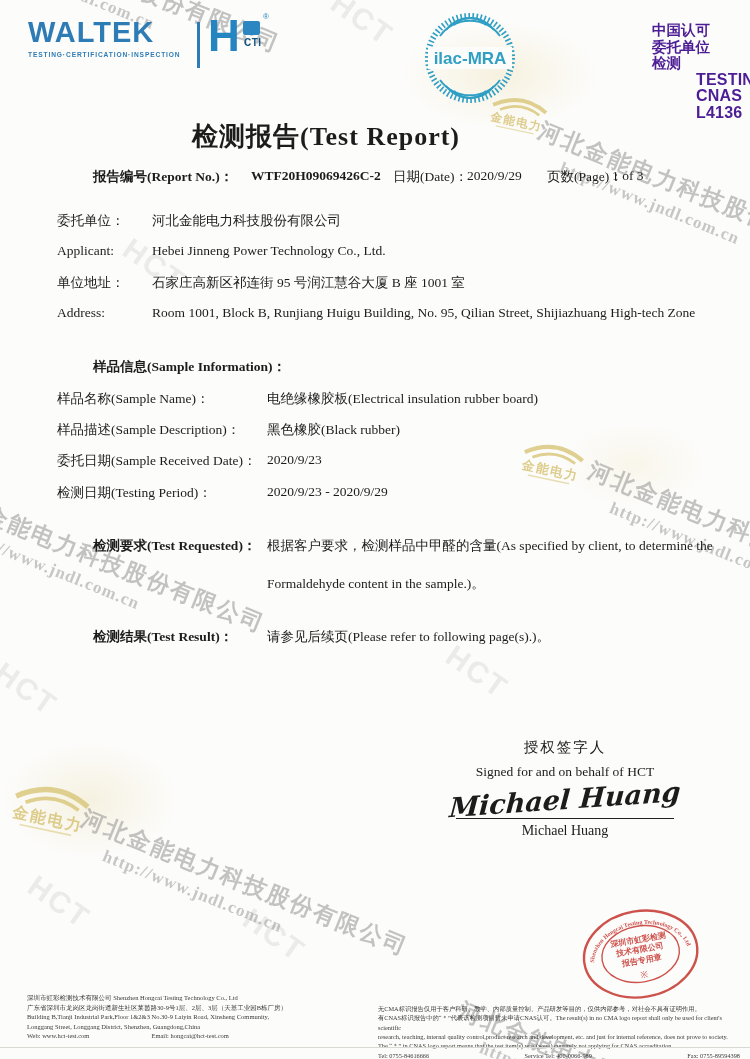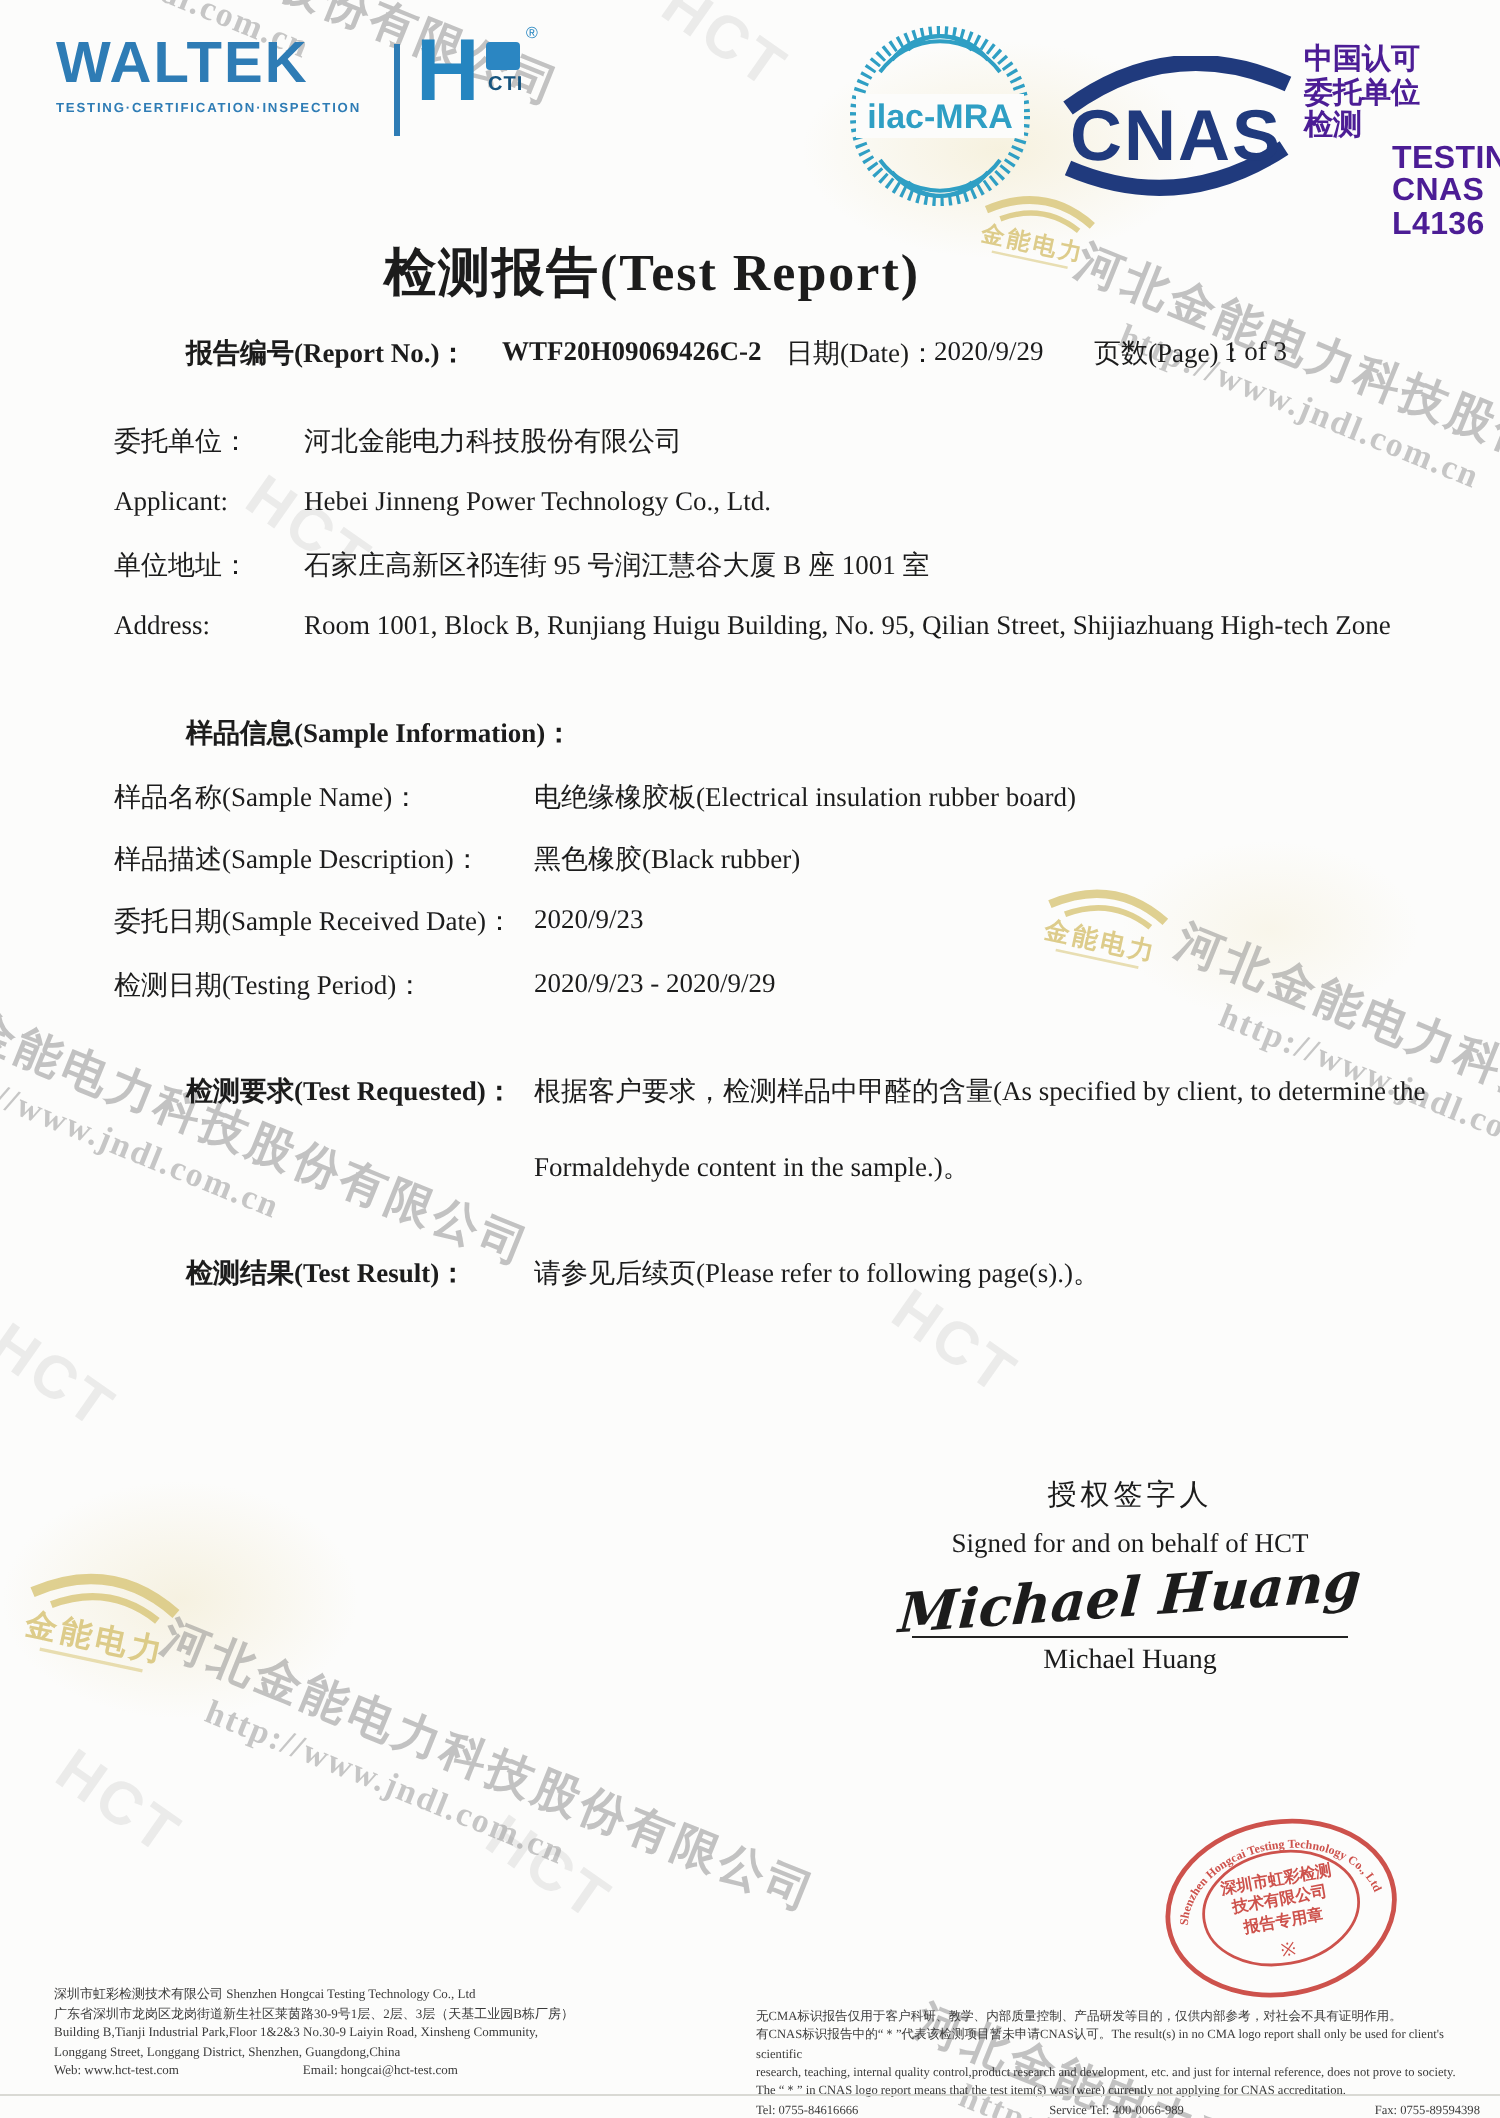--- a/index.html
+++ b/index.html
@@ -145,27 +145,20 @@
       <path d="M -24 -28 A 30 30 0 0 1 24 -28" fill="none" stroke="#2f9fc4" stroke-width="2"></path>
       <path d="M -16 -33 A 22 22 0 0 1 16 -33" fill="none" stroke="#2f9fc4" stroke-width="2"></path>
       <path d="M -30 22 A 37 37 0 0 0 30 22" fill="none" stroke="#2f9fc4" stroke-width="2"></path>
       <path d="M -24 28 A 30 30 0 0 0 24 28" fill="none" stroke="#2f9fc4" stroke-width="2"></path>
       <path d="M -16 33 A 22 22 0 0 0 16 33" fill="none" stroke="#2f9fc4" stroke-width="2"></path>
       <rect x="-42" y="-11" width="84" height="22" fill="#fcfcfb"></rect>
       <text x="0" y="6" text-anchor="middle" font-family="Liberation Sans,sans-serif" font-size="17" font-weight="bold" fill="#2f9fc4">ilac-MRA</text>
     </svg>
   </div>
 
-  <div class="abs cnas">
-    <svg width="120" height="72" viewBox="0 0 120 72">
-      <path d="M 6 26 Q 58 -12 116 14" fill="none" stroke="#203a7d" stroke-width="8"></path>
-      <path d="M 6 56 Q 62 80 114 46" fill="none" stroke="#203a7d" stroke-width="8"></path>
-      <text x="60" y="52" text-anchor="middle" font-family="Liberation Sans,sans-serif" font-size="36" font-weight="800" fill="#203a7d" letter-spacing="1">CNAS</text>
-    </svg>
-  </div>
 
   <div class="abs accred">
     <div>中国认可</div>
     <div>委托单位</div>
     <div>检测</div>
     <div class="en">TESTING</div>
     <div class="en">CNAS L4136</div>
   </div>
 
   <div class="abs title">检测报告(Test Report)</div>

